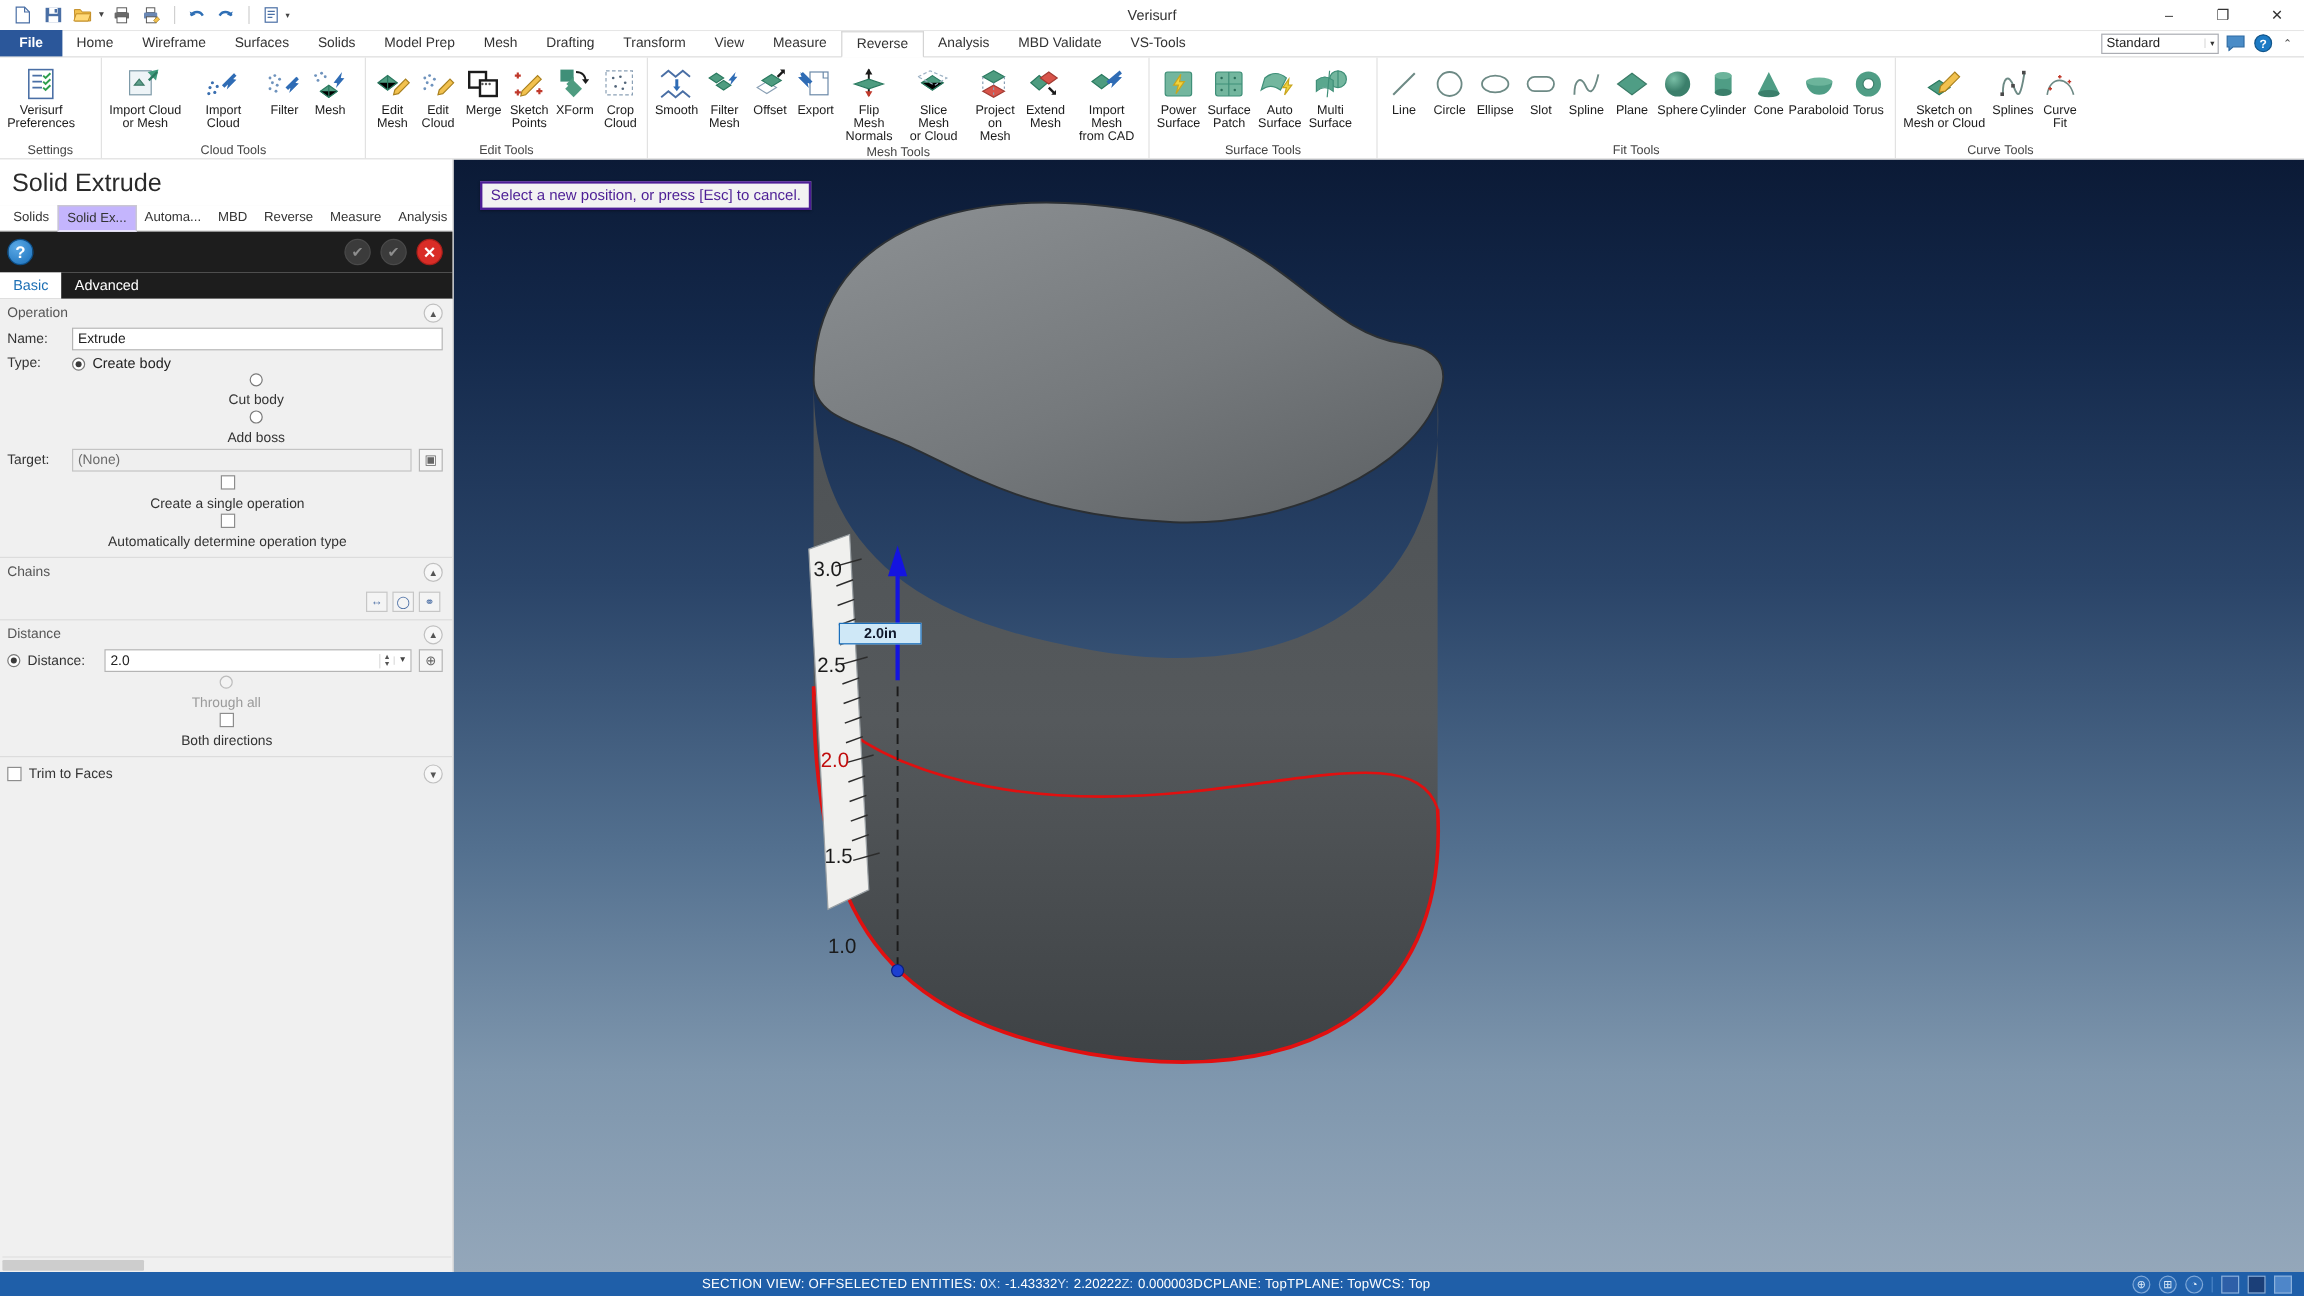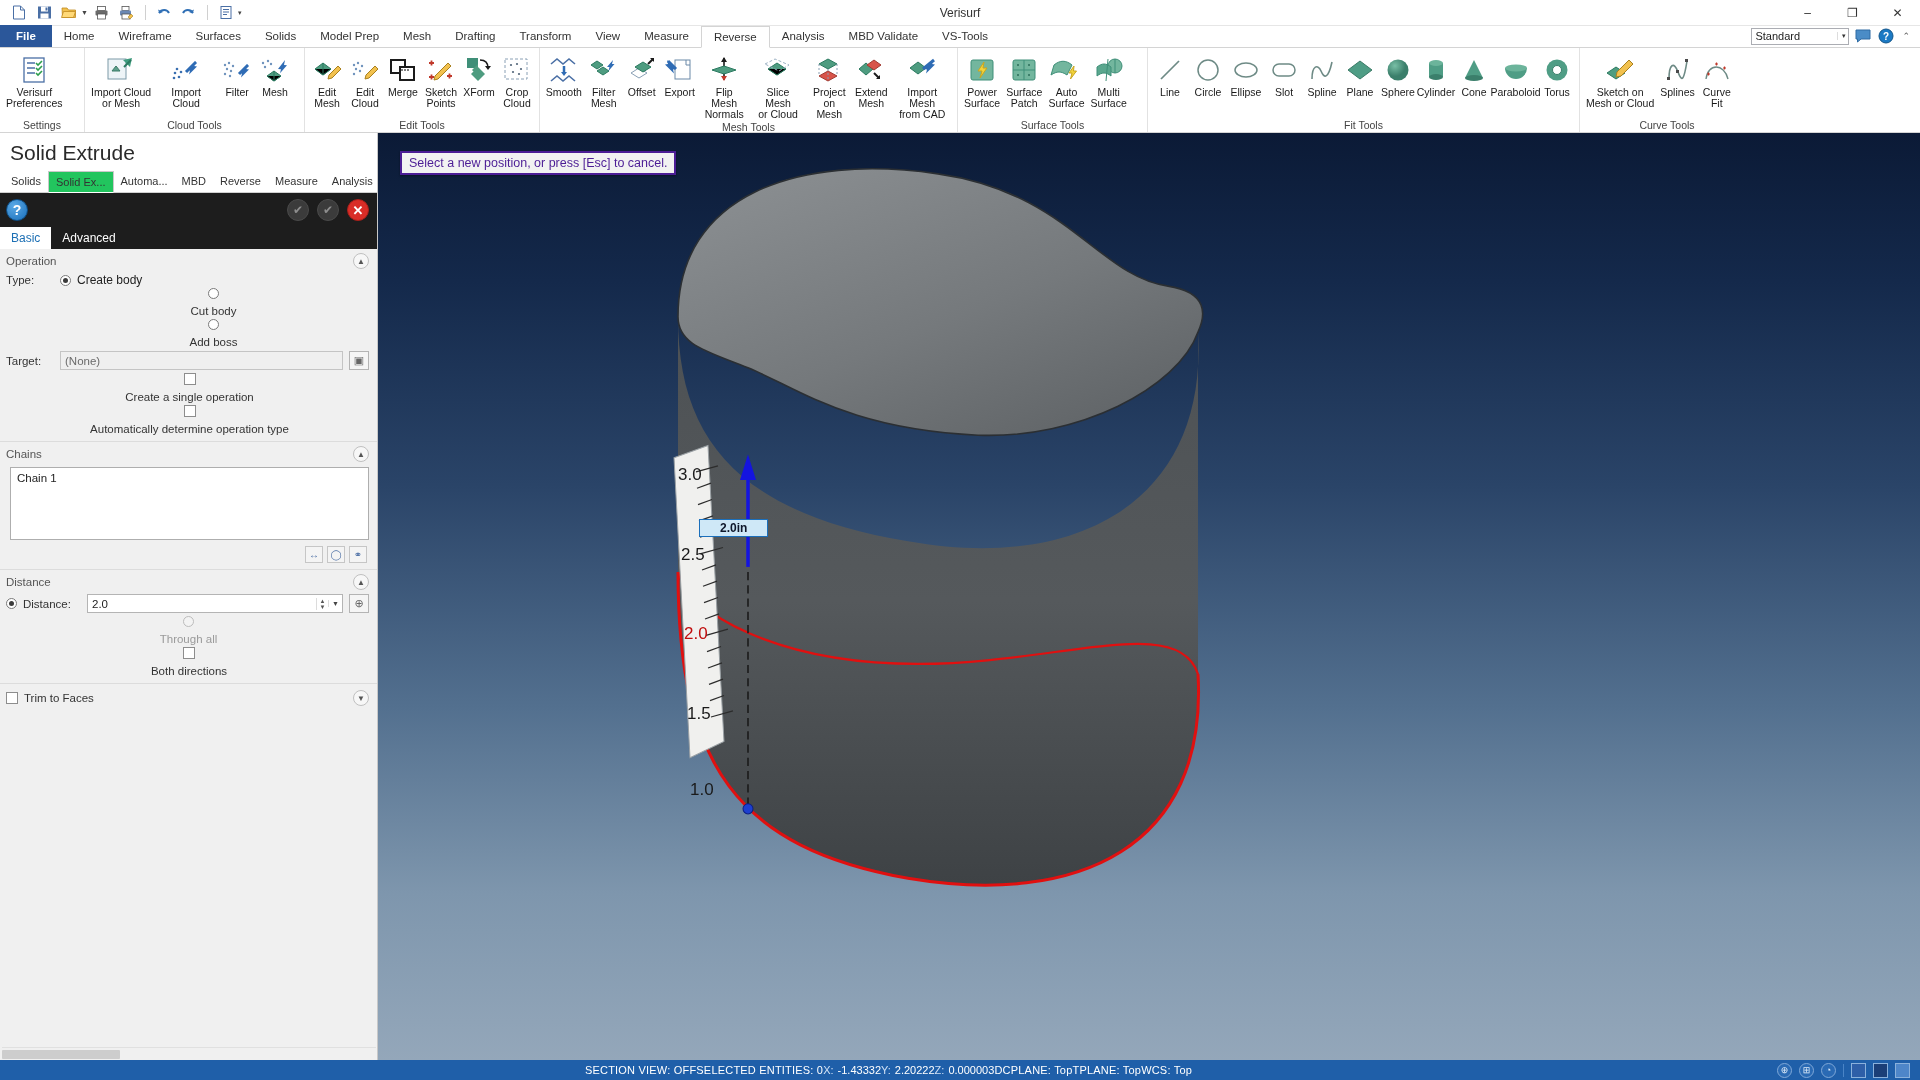--- a/index.html
+++ b/index.html
@@ -97,21 +97,21 @@
   }
   .lpanel-tabs {
     display:flex; align-items:flex-end; background:#fff; height:22px;
     border-bottom:1px solid #d0d0d0; padding-left:4px;
   }
   .ltab {
     font-size:11px; color:#333; padding:3px 7px 4px; height:22px;
     display:flex; align-items:center; white-space:nowrap;
   }
   .ltab.active {
-    border:1px solid #c9c9c9; border-bottom:1px solid #fff; background:#22c55e;
+    border:1px solid #c9c9c9; border-bottom:1px solid #fff; background:#c4b5fd;
     margin-bottom:-1px; z-index:2;
   }
 
   .dark-bar {
     height:34px; background:#1d1d1d; display:flex; align-items:center;
     padding:0 8px 0 6px; gap:6px;
   }
   .help-circle {
     width:22px;height:22px;border-radius:50%;
     background:radial-gradient(circle at 35% 30%, #5aa9e6, #1a6fba);
@@ -833,20 +833,24 @@
         <div class="batab">Advanced</div>
       </div>
 
       <div class="lpanel-body">
 
         <div class="section">
           <div class="sec-head first">
             <span>Operation</span>
             <span class="chev">▲</span>
           </div>
+          <div class="row">
+            <span class="lab lab-w">Name:</span>
+            <span class="txtinput">Extrude</span>
+          </div>
           <div class="row" style="padding-bottom:0">
             <span class="lab lab-w">Type:</span>
             <span class="radio on"></span>
             <span class="otxt">Create body</span>
           </div>
           <div class="opt-row indent">
             <span class="radio"></span>
             <span class="otxt">Cut body</span>
           </div>
           <div class="opt-row indent">
@@ -865,23 +869,20 @@
           <div class="opt-row" style="padding-left:10px;padding-bottom:6px">
             <span class="cbx"></span>
             <span class="otxt">Automatically determine operation type</span>
           </div>
         </div>
 
         <div class="section">
           <div class="sec-head">
             <span>Chains</span>
             <span class="chev">▲</span>
-          </div>
-          <div class="listbox">
-            <div>Chain  1</div>
           </div>
           <div class="list-tools">
             <span class="ltool">↔</span>
             <span class="ltool">◯</span>
             <span class="ltool">⚭</span>
           </div>
         </div>
 
         <div class="section">
           <div class="sec-head">

